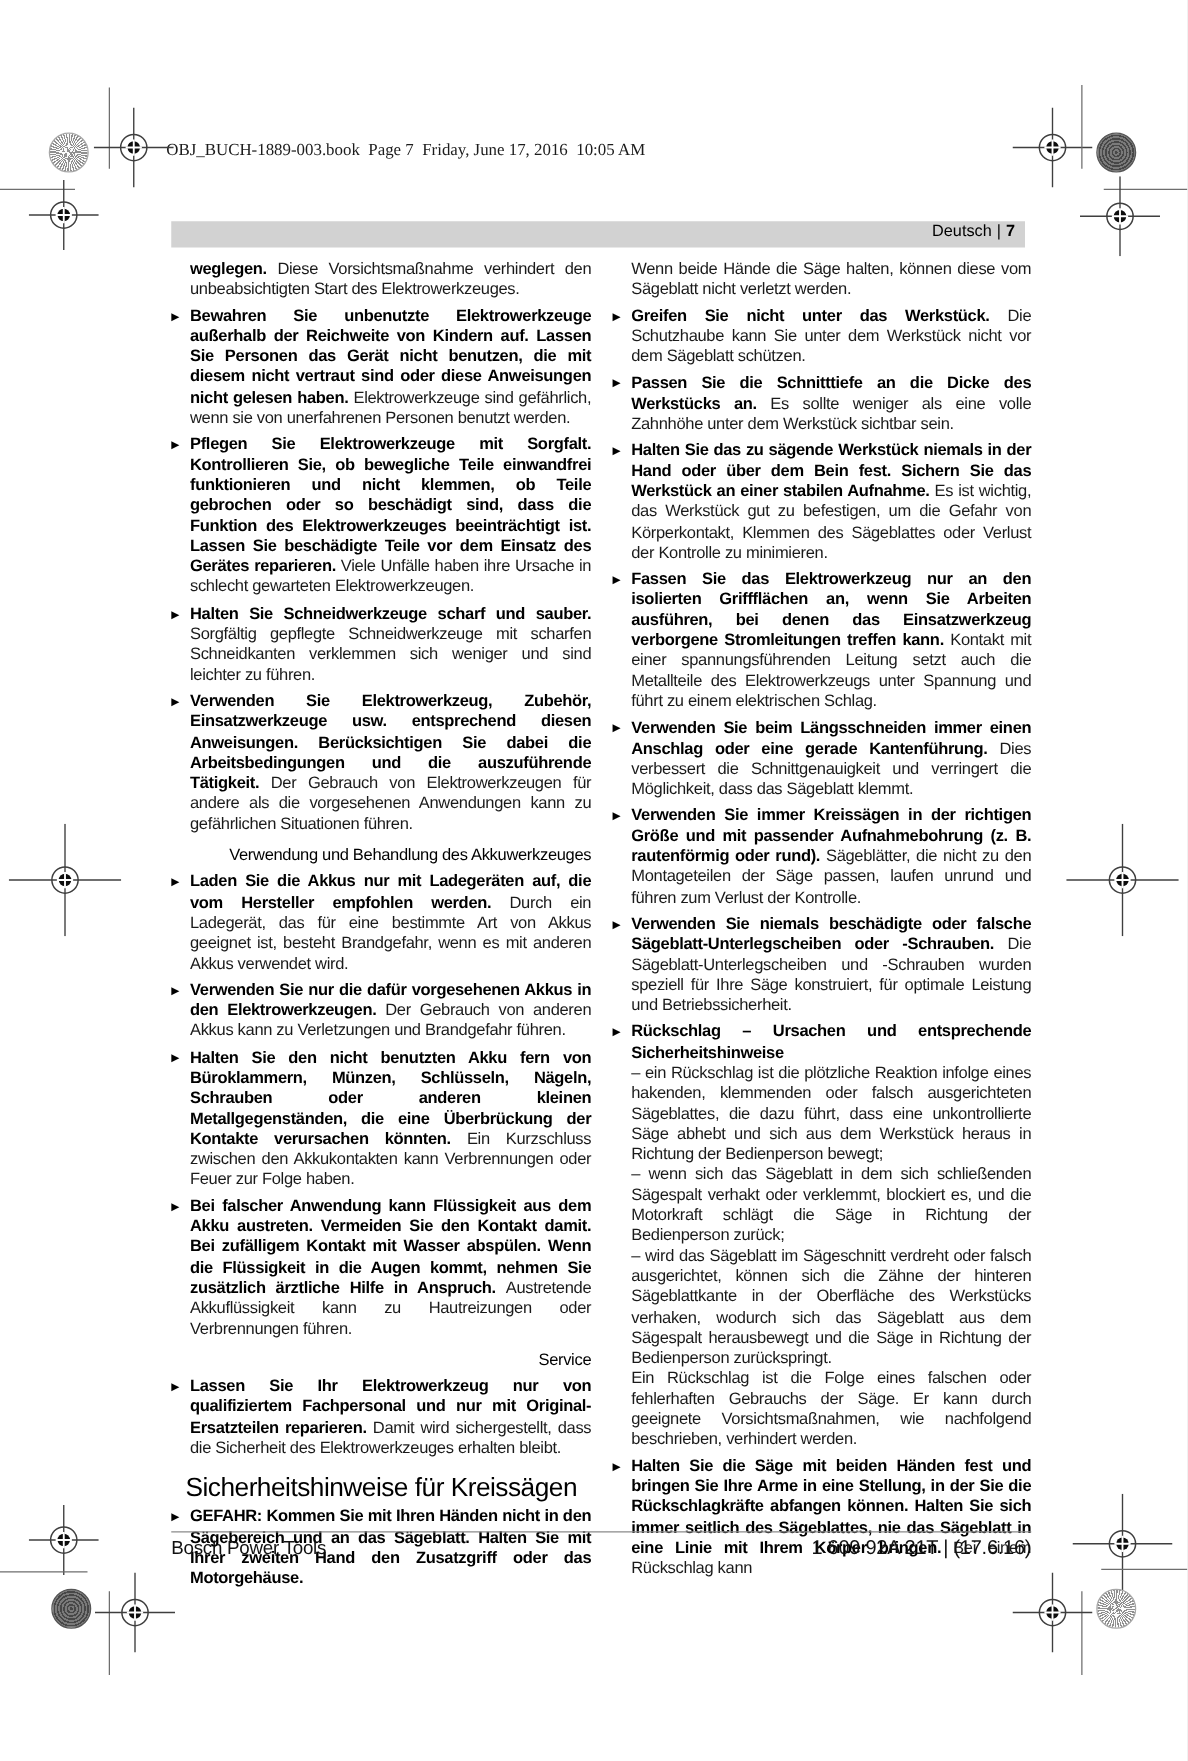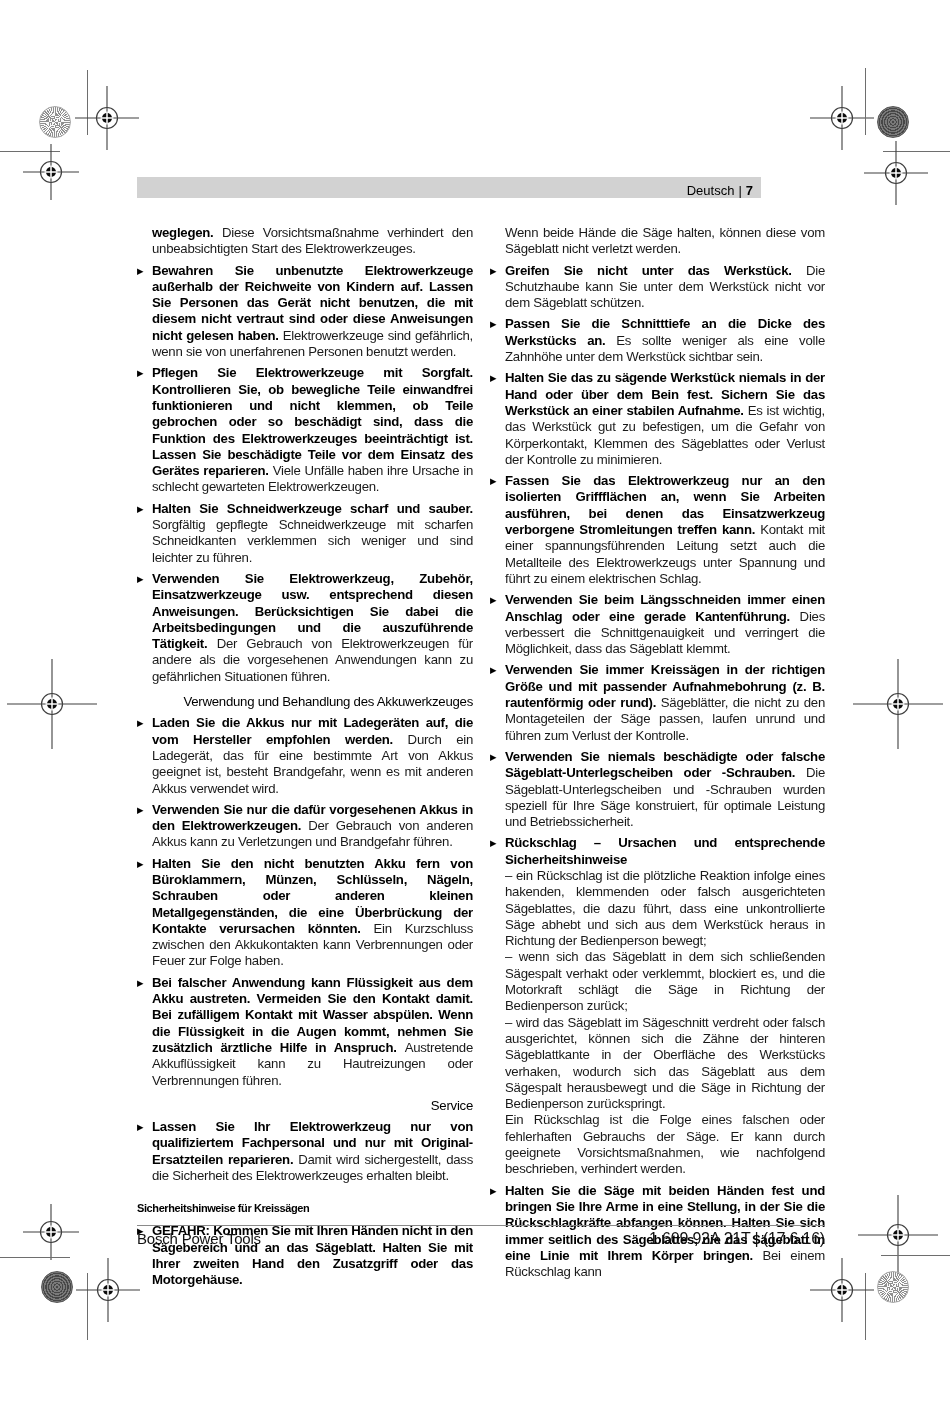--- a/index.html
+++ b/index.html
@@ -21,55 +21,56 @@
   .concentric{border-radius:50%;
     background:repeating-radial-gradient(circle,#474747 0 1.2px,#7a7a7a 1.2px 2.6px);
     border:1px solid #555;box-sizing:border-box;}
   
   .print-header{
     position:absolute;left:133px;top:112px;
     font-family:"Liberation Serif",serif;font-size:13.5px;color:#1c1c1c;
     white-space:pre;
   }
   .header-bar{
-    position:absolute;left:137px;top:177px;width:624px;height:21px;
-    background:#d2d2d2;display:flex;align-items:flex-end;justify-content:flex-end;
+    position:absolute;left:137px;top:177px;width:683px;height:21px;
+    background:#d2d2d2;display:flex;align-items:flex-start;justify-content:flex-end;
     padding-right:8px;box-sizing:border-box;font-size:13px;color:#000;
   }
   .header-bar .sep{margin:0 4px;font-weight:400;}
   .header-bar .pg{font-weight:700;}
   
   .col{position:absolute;top:207px;font-size:13.2px;line-height:16.3px;letter-spacing:-0.25px;}
   .col-left{left:137px;width:336px;}
   .col-right{left:490px;width:335px;}
   .block{position:relative;padding-left:15px;margin:5px 0;}
-  .block:first-child{margin-top:18px;}
+  .block:first-child{margin-top:0;}
   .block .marker{
     position:absolute;left:0;top:3px;font-size:8.5px;color:#000;line-height:10px;
   }
   .btext{text-align:justify;white-space:pre-line;hyphens:auto;-webkit-hyphens:auto;}
   .btext .b{font-weight:700;color:#000;}
   h2.doc-h2{
-    font-size:11px;font-weight:700;color:#000;margin:15px 0 5px 0;
-    letter-spacing:-0.4px;line-height:19px;
+    font-size:21px;font-weight:400;color:#000;margin:15px 0 5px 0;
+    letter-spacing:-0.4px;line-height:19px;text-align:center;
   }
   h3.doc-h3{
     font-size:13.2px;font-weight:400;color:#000;margin:9px 0 2px 0;
     letter-spacing:-0.25px;line-height:16.3px;text-align:right;
   }
   
   .footer-rule{position:absolute;left:137px;top:1225px;width:688px;height:1px;background:#8a8a8a;}
   .footer-left{position:absolute;left:137px;top:1230px;font-size:15px;letter-spacing:-0.2px;color:#111;}
   .footer-right{position:absolute;right:125px;top:1230px;font-size:16px;letter-spacing:-0.2px;color:#111;}
 </style>
 </head>
 <body>
 
 <div class="page">
 
+  <div class="print-header">OBJ_BUCH-1889-003.book  Page 7  Friday, June 17, 2016  10:05 AM</div>
 
   <div class="header-bar">
     <span>Deutsch</span>
     <span class="sep">|</span>
     <span class="pg">7</span>
   </div>
 
   <div class="col col-left" id="col-left">
       <div class="block continuation">
         <div class="btext"><span class="b">weglegen. </span><span>Diese Vorsichtsmaßnahme verhindert den unbeabsichtigten Start des Elektrowerkzeuges.</span></div>

